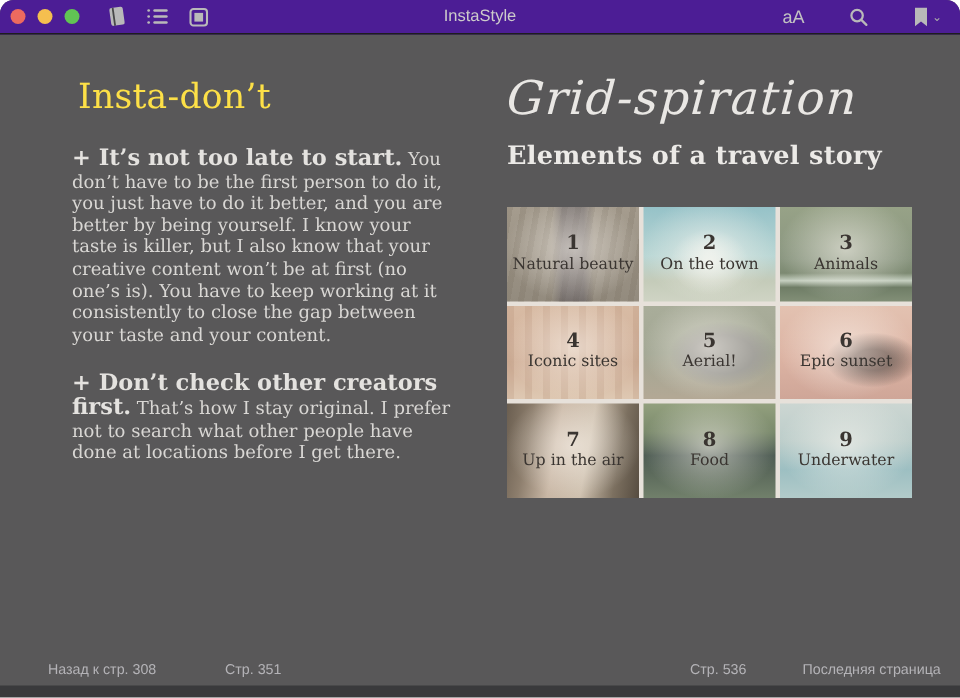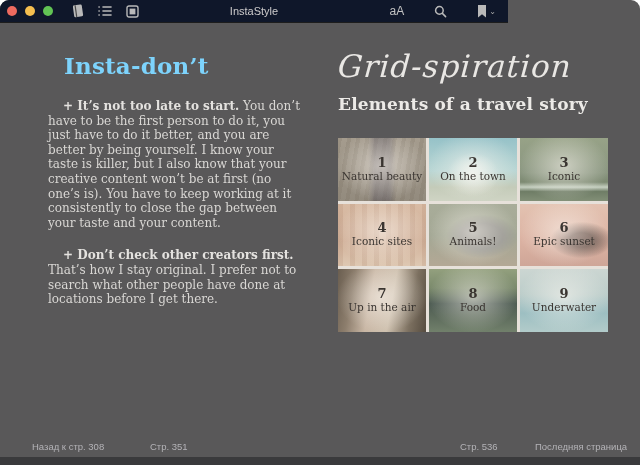--- a/index.html
+++ b/index.html
@@ -3,22 +3,22 @@
 <meta charset="utf-8">
 <style>
   html,body{margin:0;padding:0;background:#ffffff;}
   #app{
     position:relative;width:640px;height:465px;overflow:hidden;
     background:#595859;border-radius:9px 9px 0 0;
     font-family:"DejaVu Serif", serif;
   }
   
   .titlebar{
-    position:absolute;top:0;left:0;width:508px;height:22px;
-    background:#0f172a;border-bottom:1px solid #1d1d1d;
+    position:absolute;top:0;left:0;width:640px;height:22px;
+    background:#4c1d95;border-bottom:1px solid #1d1d1d;
     display:flex;align-items:center;
     font-family:"Liberation Sans", sans-serif;
   }
   .traffic{display:flex;align-items:center;gap:8px;margin-left:7px;}
   .light{width:10px;height:10px;border-radius:50%;}
   .light.red{background:#ed6a5f;}
   .light.yellow{background:#f5bf4f;}
   .light.green{background:#61c454;}
   .tb-btn{
     display:flex;align-items:center;justify-content:center;
@@ -30,25 +30,25 @@
     position:absolute;left:50%;top:0;transform:translateX(-50%);
     height:22px;line-height:22px;font-size:11px;color:#cdcbcb;
   }
   .tb-right{position:absolute;right:8px;top:0;height:22px;display:flex;align-items:center;gap:16px;}
   .aA{font-size:12px;color:#c2c2c2;letter-spacing:0;}
   .chev{font-size:8px;color:#a9a9a9;margin-left:2px;}
   svg{display:block;}
   
   .left-page{position:absolute;left:48px;top:52px;width:258px;color:#d9d7d4;}
   .page-title{
-    margin:0 0 20px 16px;font-size:23px;font-weight:bold;color:#7dd3fc;
+    margin:0 0 20px 4px;font-size:23px;font-weight:normal;color:#fde047;
     letter-spacing:.2px;
   }
   .para{margin:0 0 18px 0;font-size:12px;line-height:14.6px;}
-  .para .lead{font-weight:bold;font-size:12px;color:#e4e2df;margin-left:15px;}
+  .para .lead{font-weight:bold;font-size:15px;color:#e4e2df;}
   .right-page{position:absolute;left:338px;top:48px;width:272px;color:#eae8e5;}
   .script-title{
     margin:0;font-size:31px;font-style:italic;font-weight:normal;
     letter-spacing:1px;color:#e9e7e4;transform:skewX(-4deg);transform-origin:left;
   }
   .section-subtitle{
     margin:10px 0 0 0;font-size:17px;font-weight:bold;color:#eceae7;letter-spacing:.2px;
   }
   
   .grid{
@@ -181,29 +181,29 @@
     <div class="tile t1">
       <span class="num">1</span>
       <span class="cap">Natural beauty</span>
     </div>
     <div class="tile t2">
       <span class="num">2</span>
       <span class="cap">On the town</span>
     </div>
     <div class="tile t3">
       <span class="num">3</span>
-      <span class="cap">Iconic</span>
+      <span class="cap">Animals</span>
     </div>
     <div class="tile t4">
       <span class="num">4</span>
       <span class="cap">Iconic sites</span>
     </div>
     <div class="tile t5">
       <span class="num">5</span>
-      <span class="cap">Animals!</span>
+      <span class="cap">Aerial!</span>
     </div>
     <div class="tile t6">
       <span class="num">6</span>
       <span class="cap">Epic sunset</span>
     </div>
     <div class="tile t7">
       <span class="num">7</span>
       <span class="cap">Up in the air</span>
     </div>
     <div class="tile t8">

